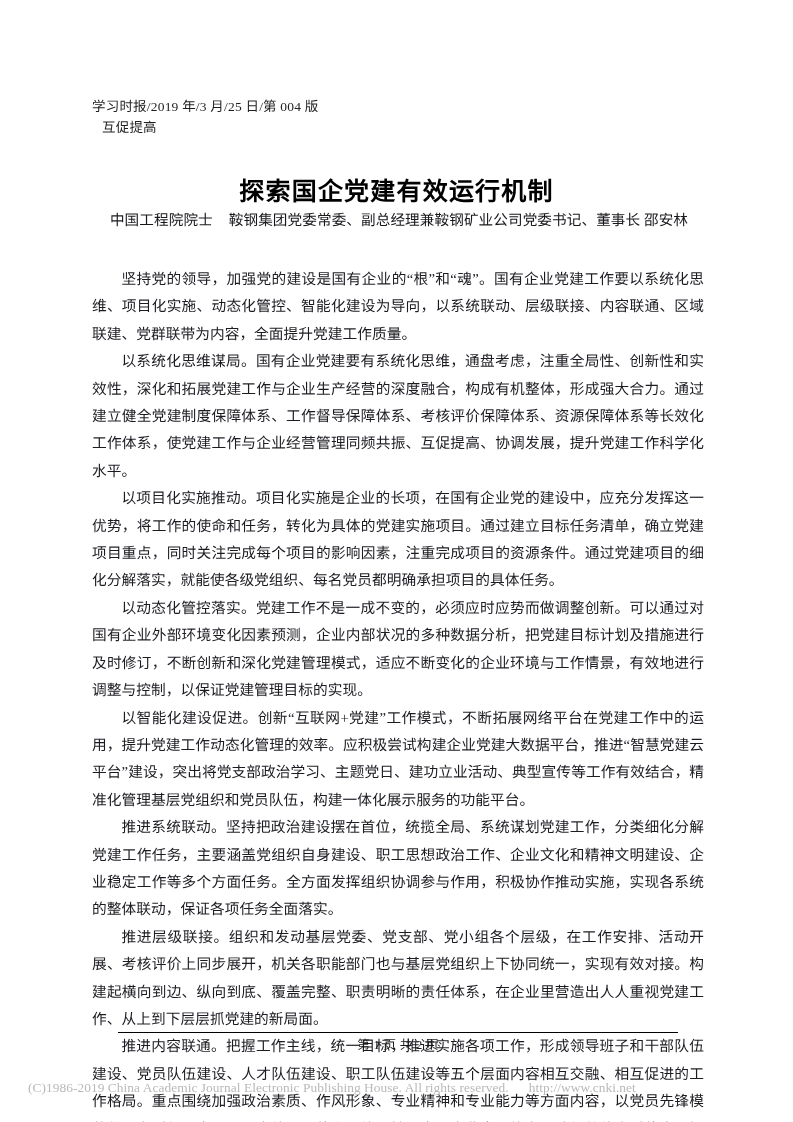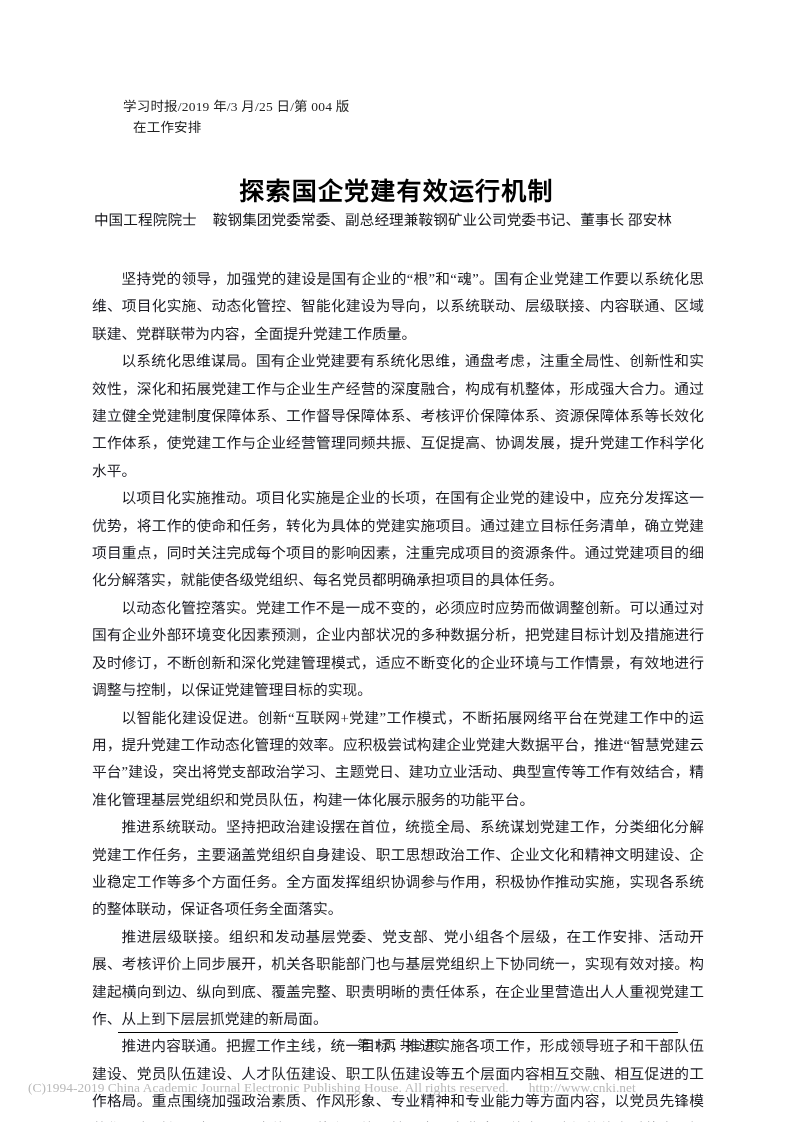--- a/index.html
+++ b/index.html
@@ -30,21 +30,20 @@
     left: 92px;
     top: 96px;
     width: 620px;
   }
   .masthead-line {
     font-size: 13.5px;
     line-height: 21px;
     color: #1f1f1f;
     letter-spacing: 0.2px;
     white-space: nowrap;
-    margin-left: 31px;
   }
   .masthead-line.column {
     padding-left: 10px;
   }
 
   
   .doc-title {
     position: absolute;
     left: 0;
     right: 0;
@@ -54,21 +53,21 @@
     line-height: 34px;
     font-weight: bold;
     font-family: "DejaVu Sans", "Liberation Sans", sans-serif;
     letter-spacing: 1.2px;
     color: #000000;
   }
 
   
   .byline {
     position: absolute;
-    left: 80px;
+    left: 96px;
     top: 208px;
     width: 606px;
     text-align: center;
     font-size: 14.6px;
     line-height: 25px;
     color: #17171c;
     letter-spacing: 0.1px;
   }
   .byline .affil-sep {
     display: inline-block;
@@ -129,21 +128,21 @@
     text-align: center;
   }
 </style>
 </head>
 <body>
 
 <div class="page">
 
   <div class="masthead">
     <div class="masthead-line">学习时报/2019 年/3 月/25 日/第 004 版</div>
-    <div class="masthead-line column">在工作安排</div>
+    <div class="masthead-line column">互促提高</div>
   </div>
 
   <h1 class="doc-title">探索国企党建有效运行机制</h1>
 
   <div class="byline">
     <span>中国工程院院士</span><span class="affil-sep"></span><span>鞍钢集团党委常委、副总经理兼鞍钢矿业公司党委书记、董事长</span>
     <span>邵安林</span>
   </div>
 
   <div class="body-text">
@@ -156,16 +155,16 @@
     <p>推进层级联接。组织和发动基层党委、党支部、党小组各个层级，在工作安排、活动开展、考核评价上同步展开，机关各职能部门也与基层党组织上下协同统一，实现有效对接。构建起横向到边、纵向到底、覆盖完整、职责明晰的责任体系，在企业里营造出人人重视党建工作、从上到下层层抓党建的新局面。</p>
     <p>推进内容联通。把握工作主线，统一目标，推进实施各项工作，形成领导班子和干部队伍建设、党员队伍建设、人才队伍建设、职工队伍建设等五个层面内容相互交融、相互促进的工作格局。重点围绕加强政治素质、作风形象、专业精神和专业能力等方面内容，以党员先锋模范作用为引领，充分调动全体员工的主观能动性，实现企业发展能力与队伍整体素质的全面提高。</p>
 
   </div>
 
   <div class="footer-rule"></div>
 
   <div class="page-number">第 1 页  共 2 页</div>
 
   <div class="copyright">
-    <span>(C)1994-2019 China Academic Journal Electronic Publishing House. All rights reserved.</span><span class="cr-url">http://www.cnki.net</span>
+    <span>(C)1986-2019 China Academic Journal Electronic Publishing House. All rights reserved.</span><span class="cr-url">http://www.cnki.net</span>
   </div>
 
 </div>
 
 </body></html>

